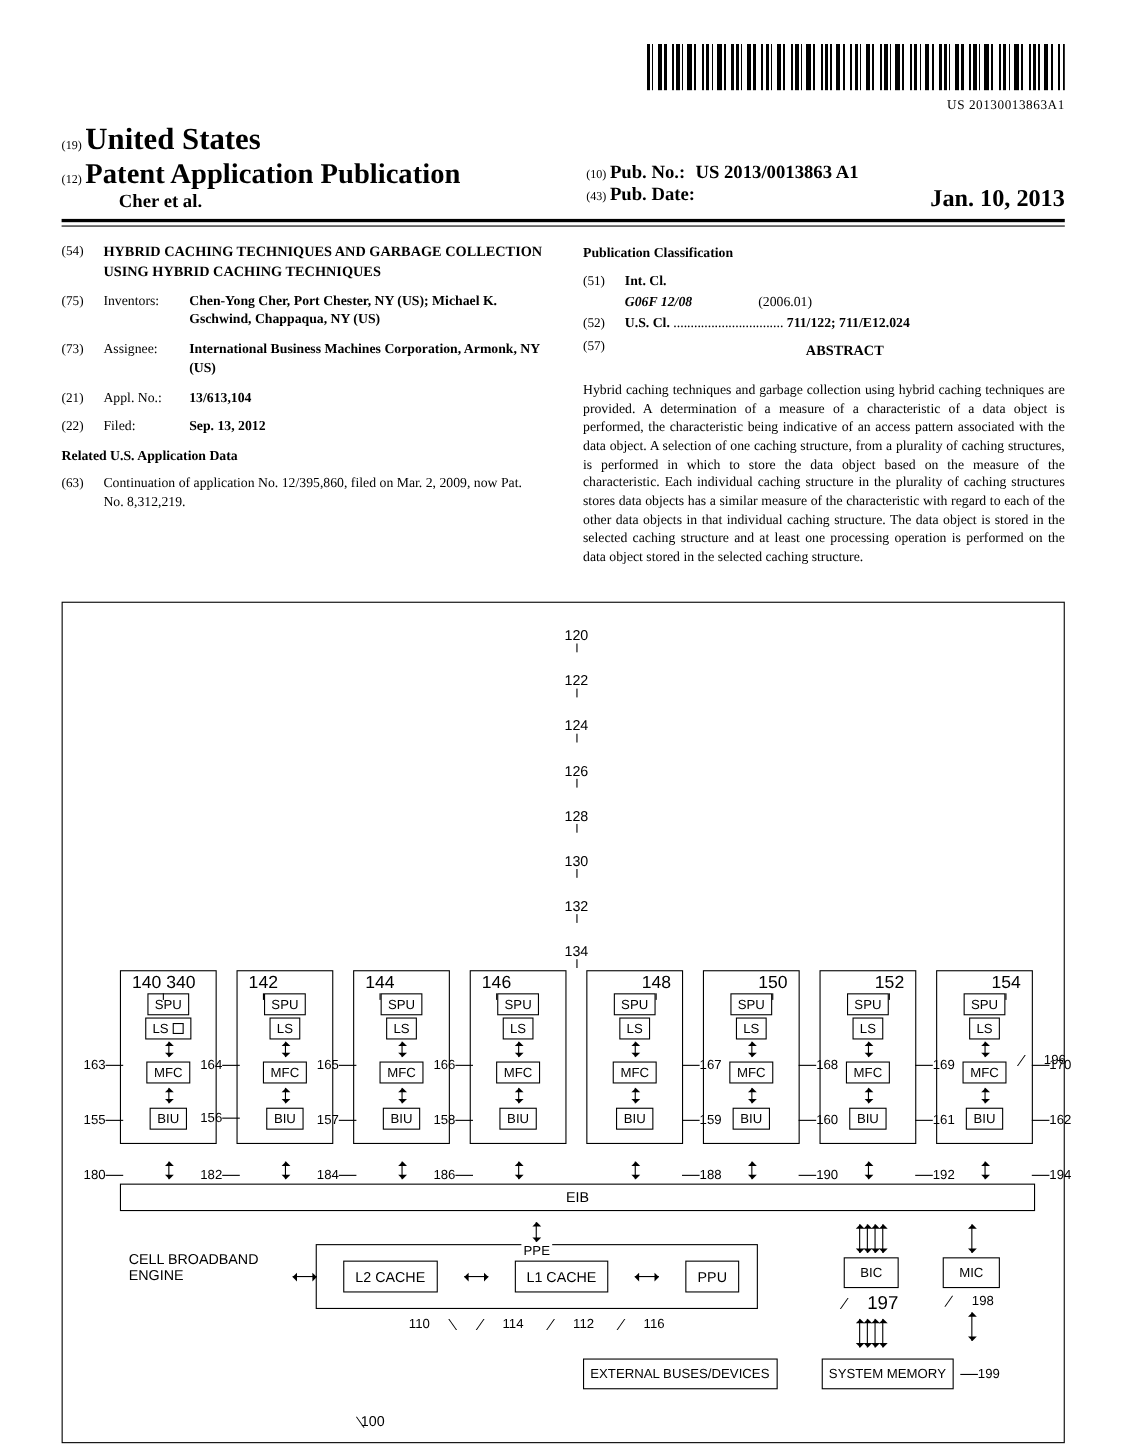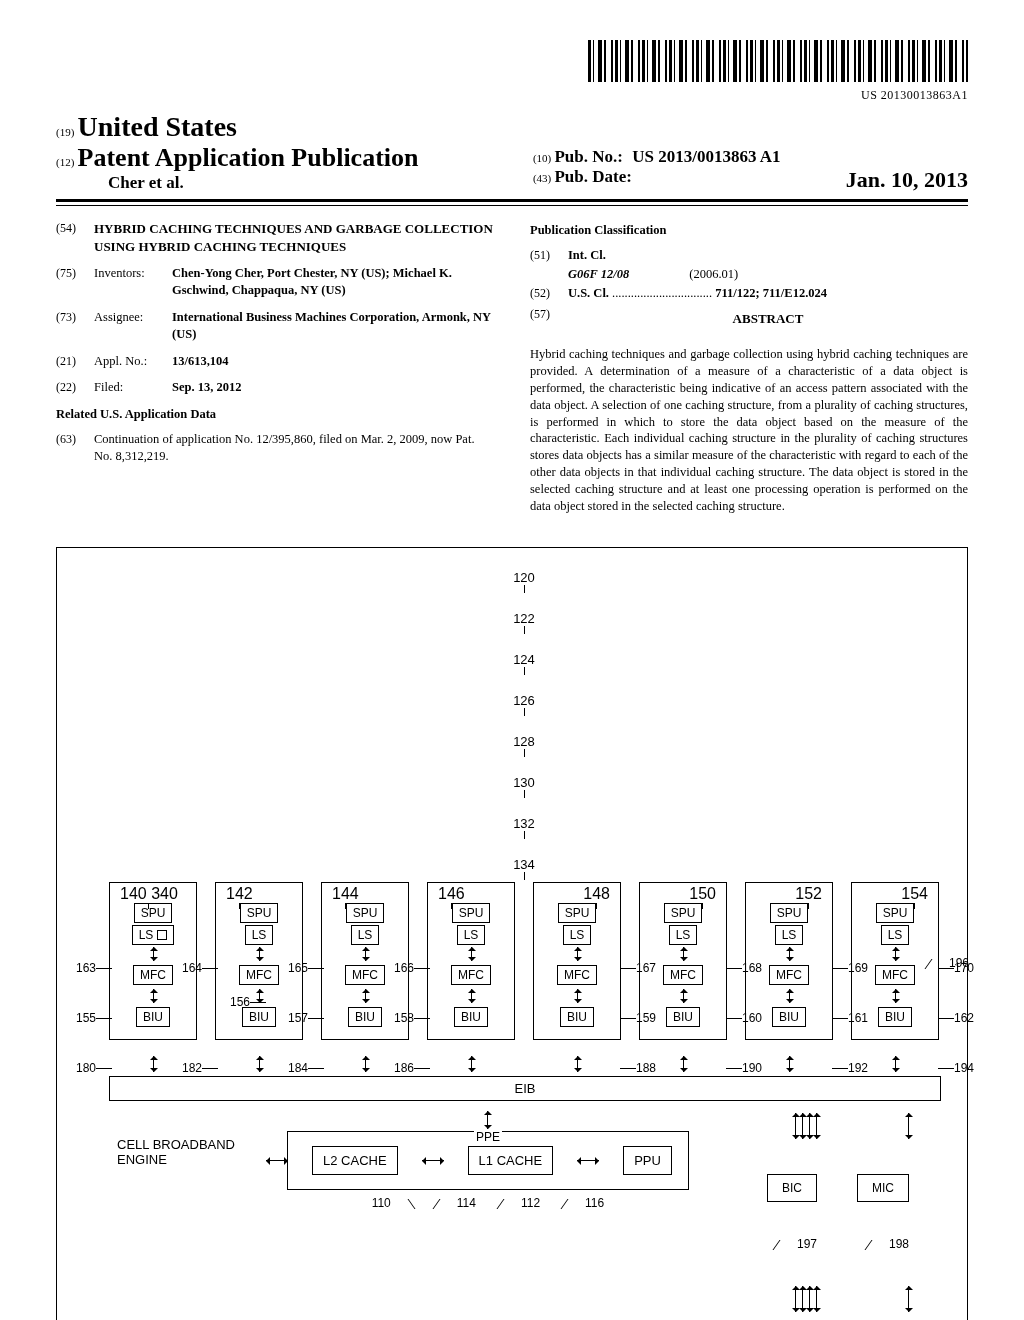--- a/index.html
+++ b/index.html
@@ -114,21 +114,21 @@
     border:1.5px solid #000; padding: 14px 16px; display:flex; align-items:center; gap:24px;
     position:relative;
   }
   .ppe-label { position:absolute; top:-2px; left:50%; transform:translateX(-50%); font-size:12px; background:#fff; padding:0 2px;}
   .cache-box { border:1.5px solid #000; padding:6px 10px; font-size:13px;text-align:right; }
   .h-arrow { width:22px; height:1px; background:#000; position:relative; }
   .h-arrow::before,.h-arrow::after{content:"";position:absolute;top:-3px;border:4px solid transparent;}
   .h-arrow::before{left:-4px;border-right-color:#000;}
   .h-arrow::after{right:-4px;border-left-color:#000;}
   .right-units { margin-left:auto; display:flex; gap:40px; padding-right:30px;}
-  .right-unit { display:flex; flex-direction:column; align-items:flex-end; position:relative;gap:31px;}
+  .right-unit { display:flex; flex-direction:column; align-items:center; position:relative;}
   .ru-box { border:1.5px solid #000; padding:6px 14px; font-size:12px; }
   .ru-lines { display:flex; gap:6px; margin:4px 0;}
   .ru-line { width:1px; height:26px; background:#000; position:relative;}
   .ru-line::before,.ru-line::after{content:"";position:absolute;left:-3px;border:4px solid transparent;}
   .ru-line::before{top:-4px;border-bottom-color:#000;}
   .ru-line::after{bottom:-4px;border-top-color:#000;}
   .ext-row { display:flex; justify-content:flex-end; gap:40px; margin-top:6px; padding-right:30px;}
   .ext-box { border:1.5px solid #000; padding:6px 6px; font-size:12px; text-align:center; line-height:1.2;}
   .ref-100 { position:absolute; bottom:12px; left:250px; font-size:13px; }
   .slash { display:inline-block; width:20px; height:10px; border-left:1px solid #000; transform: skewX(-35deg); vertical-align:middle;}
@@ -254,21 +254,21 @@
         <div class="biu-box">BIU</div>
         <span class="side-num-l" style="top:178px;">180<span class="lead-line"></span></span>
       </div>
       <div class="spe">
         <div class="spe-innerlbl" style="left:10px;">142<div style="width:1px;height:6px;background:#000;margin:0 auto;"></div></div>
         <div class="spu-box">SPU</div>
         <div class="ls-row">LS</div>
         <div class="v-arrow"></div>
         <span class="side-num-l" style="top:78px;">164<span class="lead-line"></span></span>
         <div class="mfc-box">MFC</div>
-        <span class="side-num-l" style="top:112px;margin-left:48px;">156<span class="lead-line"></span></span>
+        <span class="side-num-l" style="top:126px;">156<span class="lead-line"></span></span>
         <div class="v-arrow"></div>
         <div class="biu-box">BIU</div>
         <span class="side-num-l" style="top:178px;">182<span class="lead-line"></span></span>
       </div>
       <div class="spe">
         <div class="spe-innerlbl" style="left:10px;">144<div style="width:1px;height:6px;background:#000;margin:0 auto;"></div></div>
         <div class="spu-box">SPU</div>
         <div class="ls-row">LS</div>
         <div class="v-arrow"></div>
         <span class="side-num-l" style="top:78px;">165<span class="lead-line"></span></span>
@@ -395,21 +395,21 @@
 
     <div class="right-units">
       <div class="right-unit">
         <div class="ru-lines">
             <div class="ru-line"></div>
             <div class="ru-line"></div>
             <div class="ru-line"></div>
             <div class="ru-line"></div>
           </div>
         <div class="ru-box">BIC</div>
-        <div style="font-size:12px;margin-top:4px;"><span class="slash"></span><span>197</span></div>
+        <div style="font-size:17px;margin-top:4px;"><span class="slash"></span><span>197</span></div>
         <div class="ru-lines">
             <div class="ru-line"></div>
             <div class="ru-line"></div>
             <div class="ru-line"></div>
             <div class="ru-line"></div>
           </div>
       </div>
       <div class="right-unit">
         <div class="ru-lines">
             <div class="ru-line"></div>

